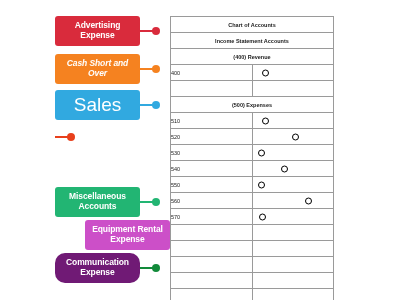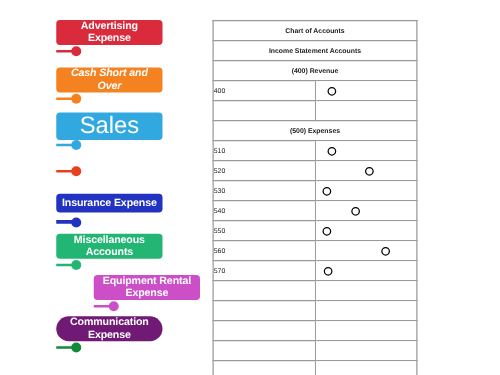--- a/index.html
+++ b/index.html
@@ -26,24 +26,24 @@
   #chips {
     position: absolute;
     left: 0;
     top: 0;
     width: 170px;
     height: 300px;
   }
 
   .chip-row {
     position: absolute;
-    left: 45px;
+    left: 55px;
     display: flex;
+    align-items: center;
     height: 30px;
-    flex-direction: column;
   }
 
   .chip {
     width: 85px;
     height: 30px;
     border-radius: 3px;
     display: flex;
     align-items: center;
     justify-content: center;
     text-align: center;
@@ -157,27 +157,20 @@
           <div class="conn-line" style="background: rgb(49, 169, 224);"></div>
           <div class="conn-dot" style="background: rgb(49, 169, 224);"></div>
         </div>
       </div>
       <div class="chip-row" style="top: 122px;">
         <div class="connector">
           <div class="conn-line" style="background: rgb(232, 64, 28);"></div>
           <div class="conn-dot" style="background: rgb(232, 64, 28);"></div>
         </div>
       </div>
-      <div class="chip-row" style="top: 155px;">
-        <div class="chip" style="background: rgb(34, 51, 194);">Insurance Expense</div>
-        <div class="connector">
-          <div class="conn-line" style="background: rgb(34, 51, 194);"></div>
-          <div class="conn-dot" style="background: rgb(34, 51, 194);"></div>
-        </div>
-      </div>
       <div class="chip-row" style="top: 187px;">
         <div class="chip" style="background: rgb(34, 181, 115);">Miscellaneous Accounts</div>
         <div class="connector">
           <div class="conn-line" style="background: rgb(34, 181, 115);"></div>
           <div class="conn-dot" style="background: rgb(34, 181, 115);"></div>
         </div>
       </div>
       <div class="chip-row" style="top: 220px; margin-left: 30px;">
         <div class="chip" style="background: rgb(204, 79, 200);">Equipment Rental Expense</div>
         <div class="connector">

